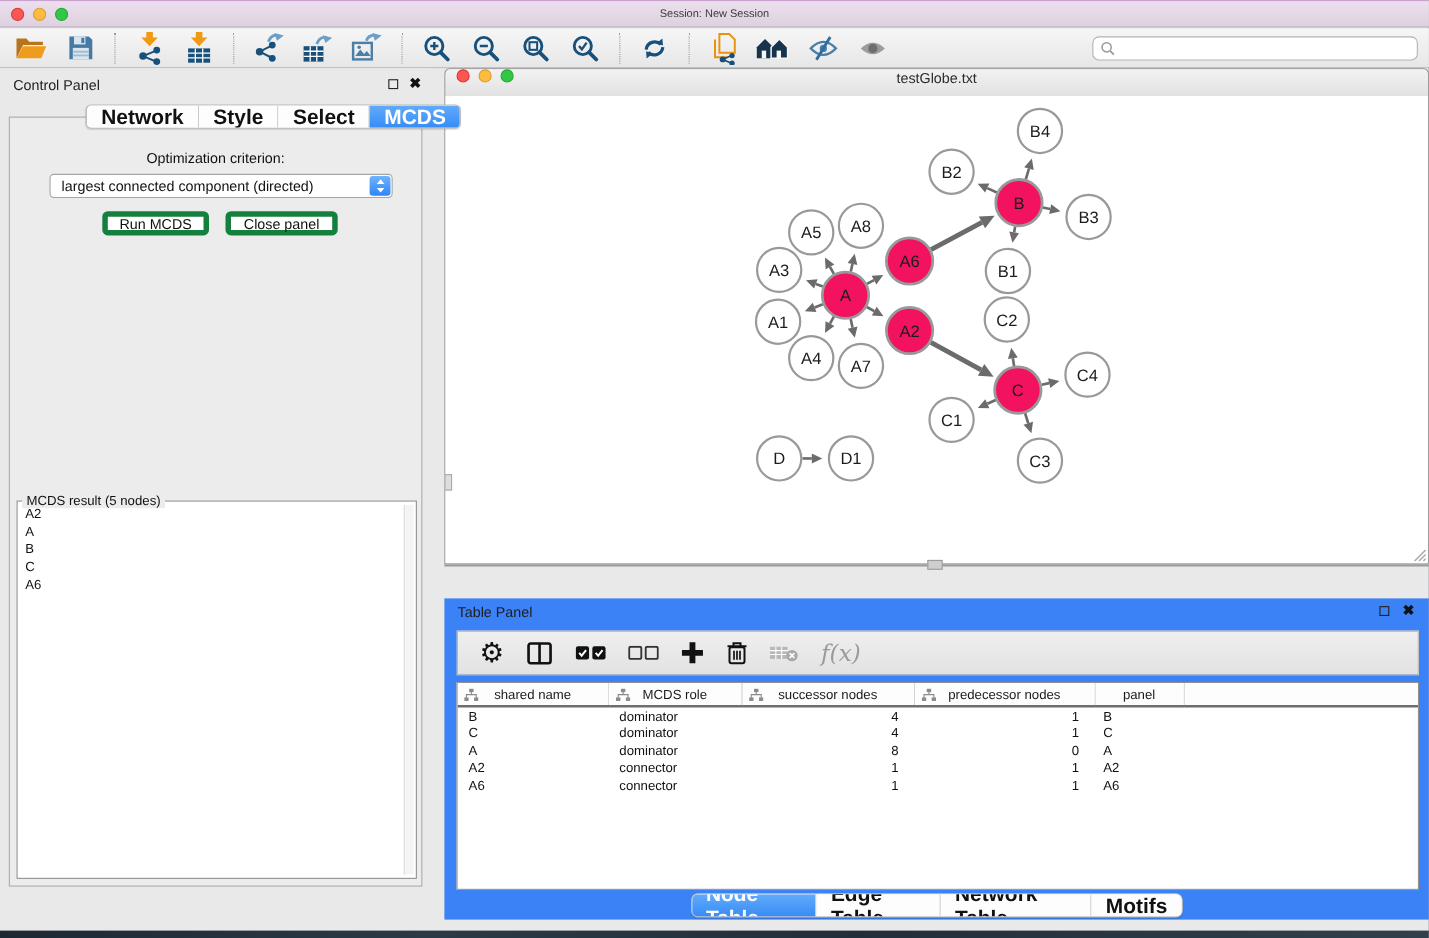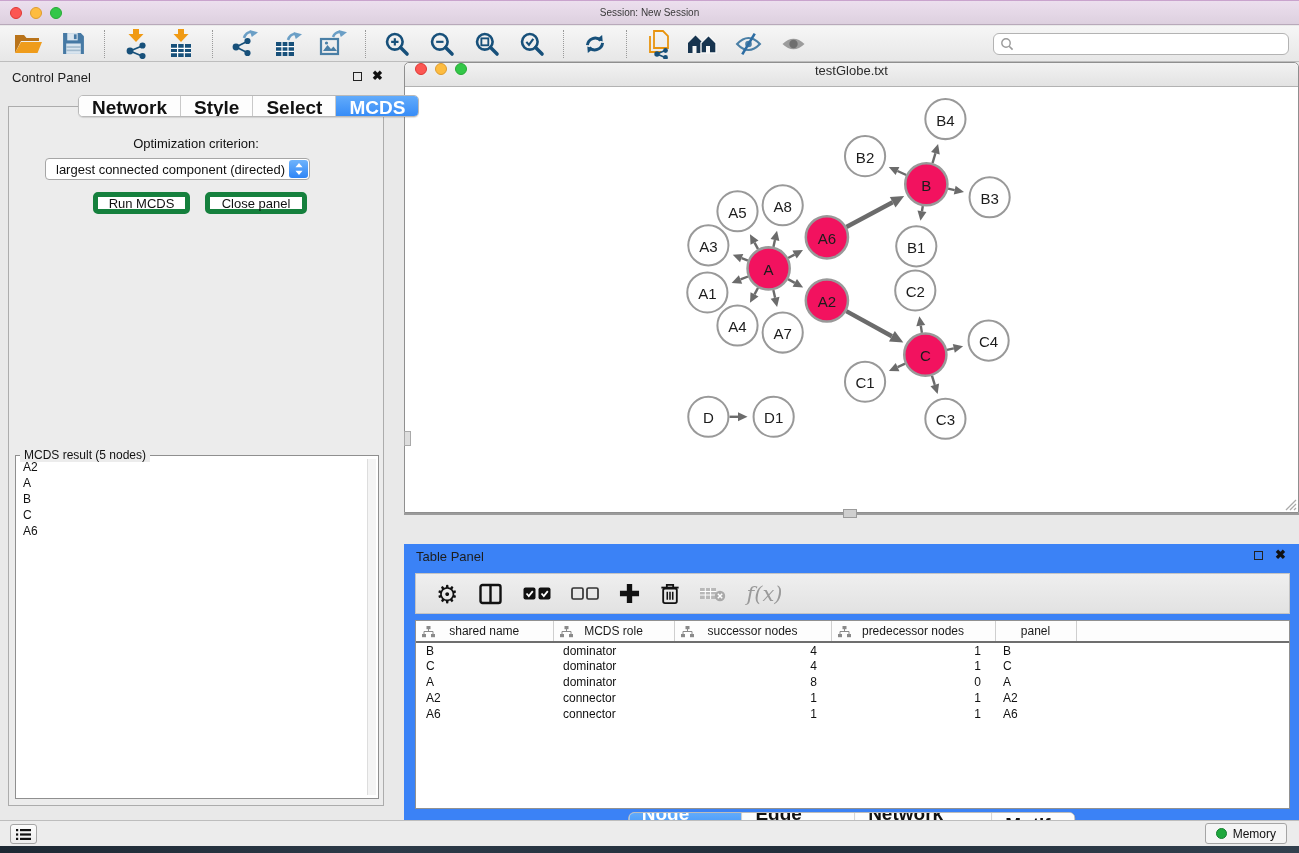--- a/index.html
+++ b/index.html
@@ -41,21 +41,21 @@
     border:1px solid #b9b9b9; border-radius:5px; overflow:hidden; background:#fff;
     box-shadow:0 1px 1px rgba(0,0,0,.12); z-index:3; }
   .seg { padding:12px 13px; font-size:19px; color:#111; background:#fdfdfd;
     border-right:1px solid #c9c9c9; display:flex; align-items:center;font-weight:bold; }
   .seg:last-child { border-right:none; }
   .seg.active { background:linear-gradient(#62abfb,#2e86f6); color:#fff; }
 
   .cp-box { position:absolute; left:8px; top:44px; width:376px; height:700px;
     border:1px solid #acacac; background:#ececec; }
   .opt-label { position:absolute; top:29px; left:0; right:0; text-align:center; font-size:13px; color:#111; }
-  .dropdown { position:absolute; left:36px; top:51px; width:265px; height:22px;
+  .dropdown { position:absolute; left:36px; top:51px; width:312px; height:22px;
     background:#fff; border:1px solid #a6a6a6; border-radius:4px; font-size:13px; color:#111;
     display:flex; align-items:center; padding-left:10px; }
   .dd-stepper { position:absolute; right:1px; top:1px; bottom:1px; width:19px; border-radius:3px;
     background:linear-gradient(#6fb4fc,#2e85f6); display:flex; align-items:center; justify-content:center; }
   .cp-btn { position:absolute; top:85px; height:22px; background:#fff; border:5px solid #15803d;
     border-radius:5px; font-size:13px; color:#111; display:flex; align-items:center; justify-content:center; }
   .btn-run { left:84px; width:97px; }
   .btn-close { left:196px; width:102px; }
 
   .result-fieldset { position:absolute; left:6px; top:348px; width:364px; height:344px;
@@ -627,30 +627,14 @@
       </table>
     </div>
     <div class="tp-tabs">
       <div class="seg active">Node Table</div>
       <div class="seg">Edge Table</div>
       <div class="seg">Network Table</div>
       <div class="seg">Motifs</div>
     </div>
   </div>
 
-  <div class="statusbar">
-    <div class="list-btn">
-      <svg width="15" height="13" viewBox="0 0 15 13">
-          <rect x="0" y="1" width="2.2" height="2.2" fill="#111"></rect>
-          <rect x="4" y="1" width="11" height="2.2" fill="#111"></rect>
-          <rect x="0" y="5.4" width="2.2" height="2.2" fill="#111"></rect>
-          <rect x="4" y="5.4" width="11" height="2.2" fill="#111"></rect>
-          <rect x="0" y="9.8" width="2.2" height="2.2" fill="#111"></rect>
-          <rect x="4" y="9.8" width="11" height="2.2" fill="#111"></rect>
-        </svg>
-    </div>
-    <div class="memory-btn">
-      <span class="mem-dot"></span>
-      <span>Memory</span>
-    </div>
-  </div>
   <div class="desktop-strip"></div>
 </div>
 
 </body></html>

